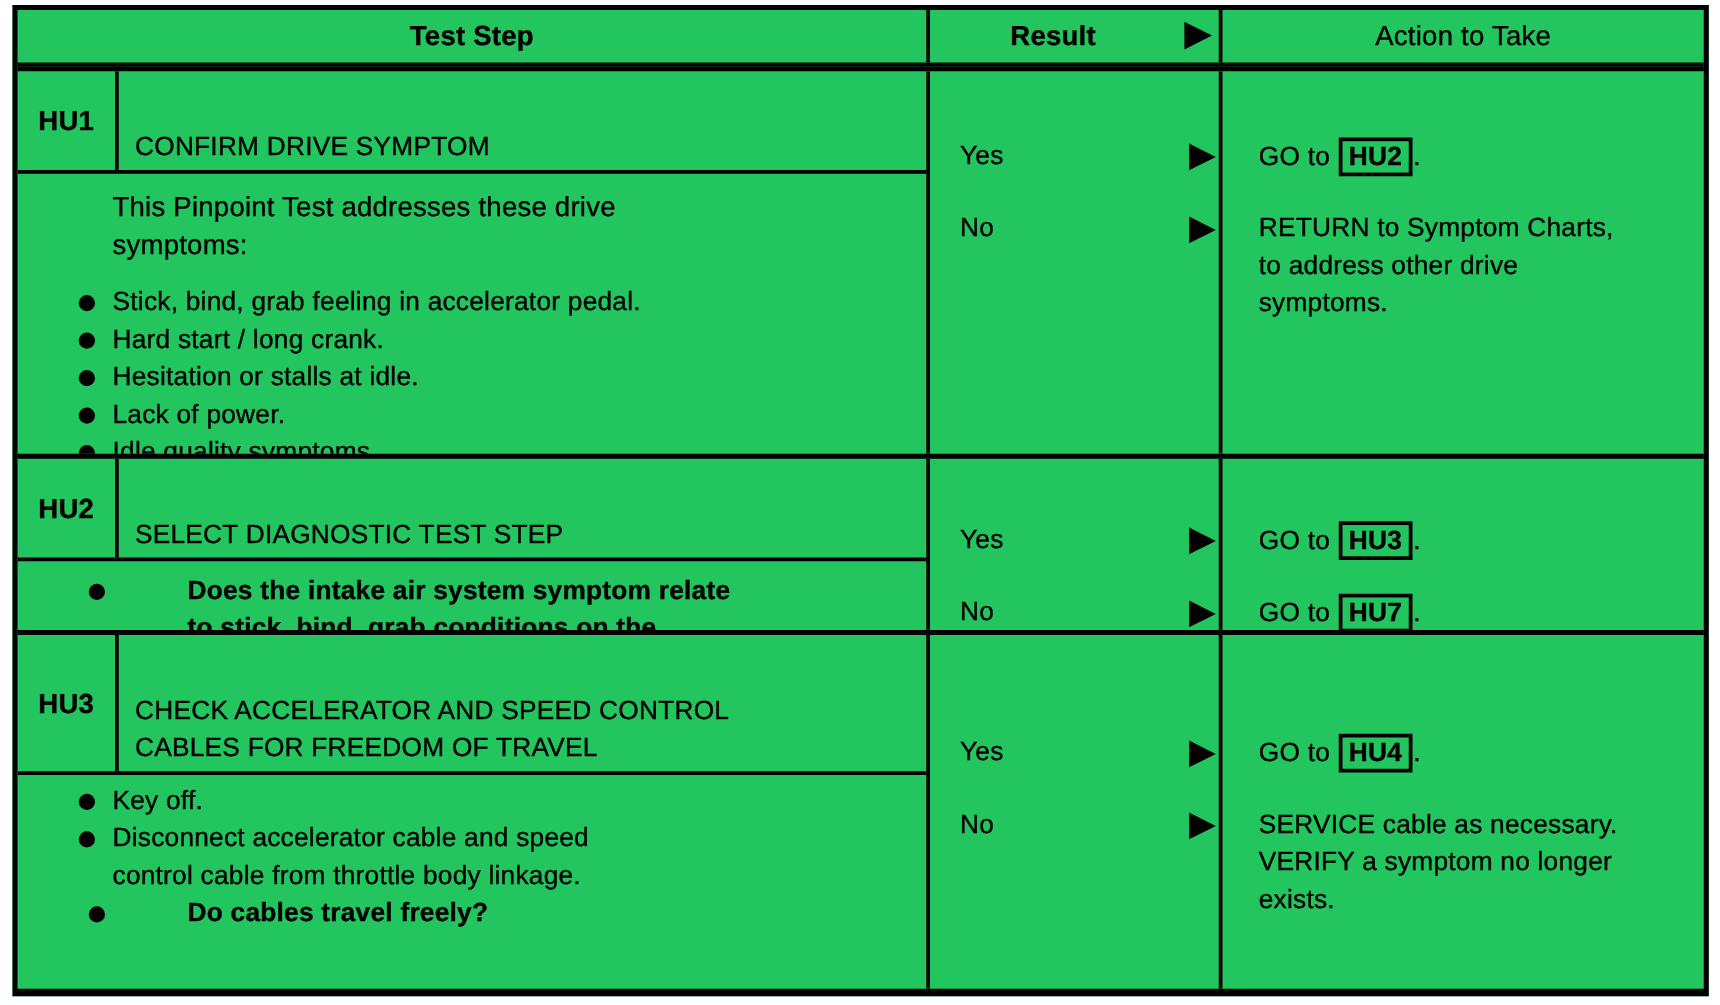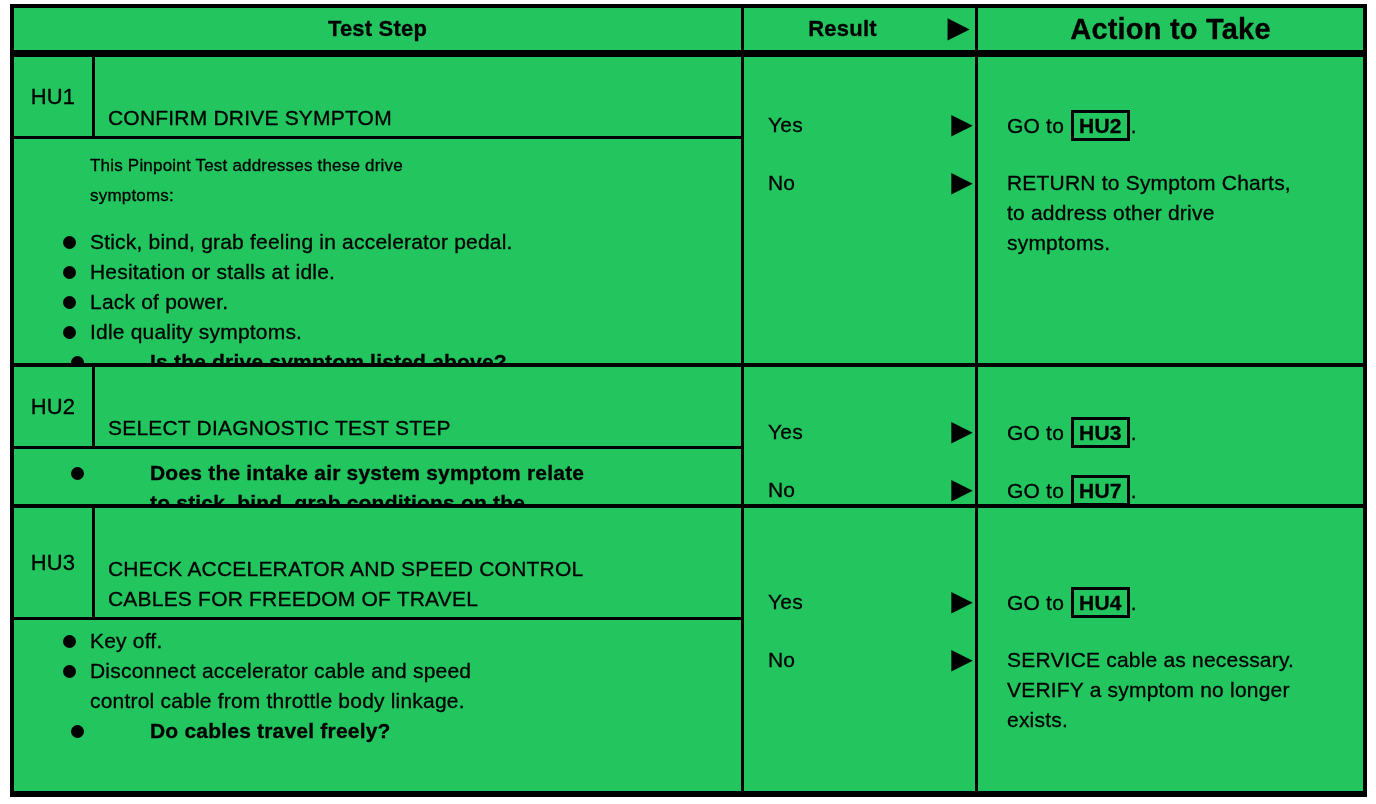--- a/index.html
+++ b/index.html
@@ -15,42 +15,42 @@
     box-sizing:border-box;border:4px solid #000;border-bottom-width:6px;
     display:flex;flex-direction:column;background:#22c55e;
   }
   
   .thead{position:relative;height:45px;flex:none;border-bottom:3px solid #000;box-sizing:border-box;}
   .th-test{position:absolute;left:0;top:0;width:727px;height:100%;
     display:flex;align-items:center;justify-content:center;font-weight:700;font-size:22px;}
   .th-result{position:absolute;left:730px;top:0;width:231px;height:100%;
     display:flex;align-items:center;justify-content:center;font-weight:700;font-size:22px;padding-right:34px;box-sizing:border-box;}
   .th-action{position:absolute;left:964px;right:0;top:0;height:100%;
-    display:flex;align-items:center;justify-content:center;font-weight:700;font-size:29px;}
+    display:flex;align-items:center;justify-content:center;font-weight:400;font-size:22px;}
   .th-arrow{position:absolute;right:5px;top:5px;font-size:29px;line-height:29px;font-weight:400;-webkit-text-stroke:0;}
   
   .rows{flex:1;display:flex;flex-direction:column;min-height:0;}
   .prow{position:relative;border-top:4px solid #000;box-sizing:border-box;overflow:hidden;}
   .row-hu1{height:310px;}
   .row-hu2{height:141px;}
   .row-hu3{flex:1;}
   .vline{position:absolute;top:0;bottom:0;width:3px;background:#000;}
   .v1{left:727px;}
   .v2{left:961px;}
   
   .step-col{position:absolute;left:0;top:0;width:727px;height:100%;box-sizing:border-box;}
   .step-head{display:flex;border-bottom:3px solid #000;box-sizing:border-box;}
   .step-id{width:81px;flex:none;border-right:3px solid #000;box-sizing:border-box;
-    display:flex;align-items:center;justify-content:center;font-weight:400;font-size:22px;padding:3px 0;}
+    display:flex;align-items:center;justify-content:center;font-weight:700;font-size:22px;padding:3px 0;}
   .step-title{flex:1;padding:19px 0 3px 13px;font-size:21px;line-height:30px;white-space:pre-line;
     display:flex;align-items:center;margin-top:27px;}
   .step-body{padding-top:12px;}
   .row-hu2 .step-body{padding-top:9px;}
   .row-hu3 .step-body{padding-top:6px;}
-  .intro{margin:0 0 16px 76px;font-size:17px;line-height:30px;white-space:pre-line;}
+  .intro{margin:0 0 16px 76px;font-size:22px;line-height:30px;white-space:pre-line;}
   .bullet{display:flex;margin-left:49px;font-size:21px;line-height:30px;}
   .bullet .dot{width:13px;height:13px;border-radius:50%;background:#000;margin:9px 14px 0 0;flex:none;}
   .bullet.bold{font-weight:700;margin-left:57px;gap:44px;}
   .bullet.bold .dot{margin-right:22px;}
   .btext{white-space:pre-line;}
   
   .outcomes{position:absolute;left:730px;right:0;top:0;bottom:0;
     display:grid;grid-template-columns:231px 1fr;grid-auto-rows:min-content;
     row-gap:12px;align-content:start;padding-top:53px;gap:27px;}
   .row-hu2 .outcomes{padding-top:50px;}
@@ -85,20 +85,24 @@
             <div class="step-head">
               <div class="step-id">HU1</div>
               <div class="step-title">CONFIRM DRIVE SYMPTOM</div>
             </div>
             <div class="step-body">
               <div class="intro">This Pinpoint Test addresses these drive
 symptoms:</div>
               <div class="bullet">
                 <span class="dot"></span>
                 <span class="btext">Stick, bind, grab feeling in accelerator pedal.</span>
+              </div>
+              <div class="bullet">
+                <span class="dot"></span>
+                <span class="btext">Hard start / long crank.</span>
               </div>
               <div class="bullet">
                 <span class="dot"></span>
                 <span class="btext">Hesitation or stalls at idle.</span>
               </div>
               <div class="bullet">
                 <span class="dot"></span>
                 <span class="btext">Lack of power.</span>
               </div>
               <div class="bullet">

